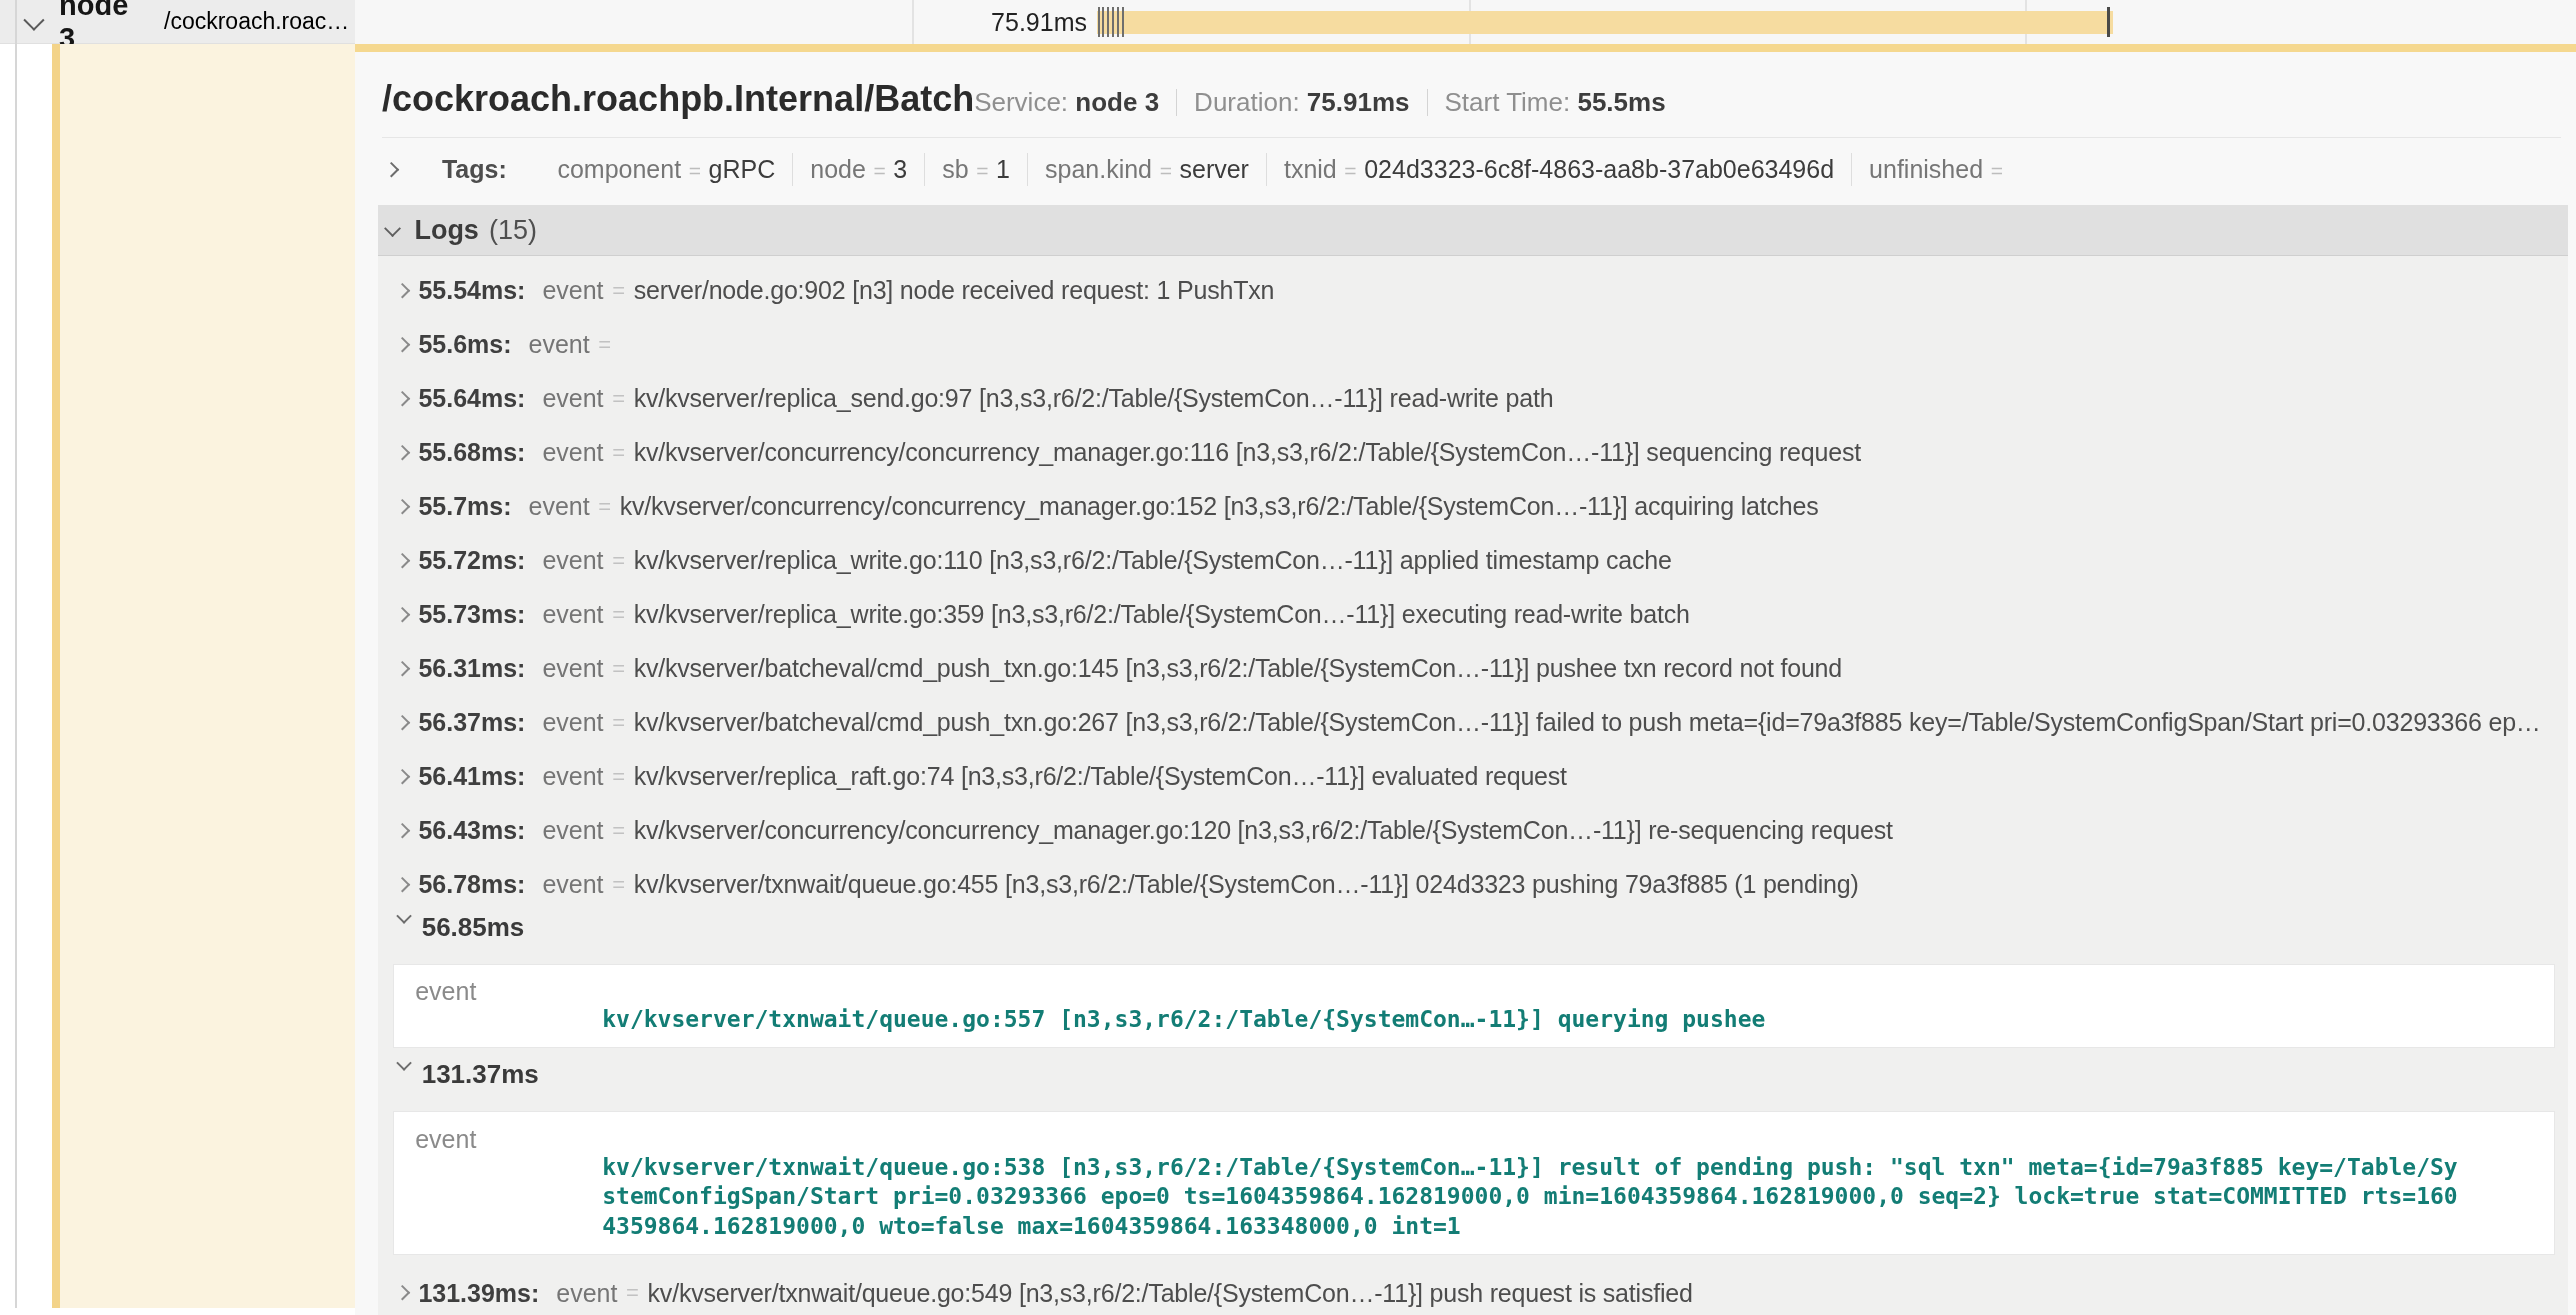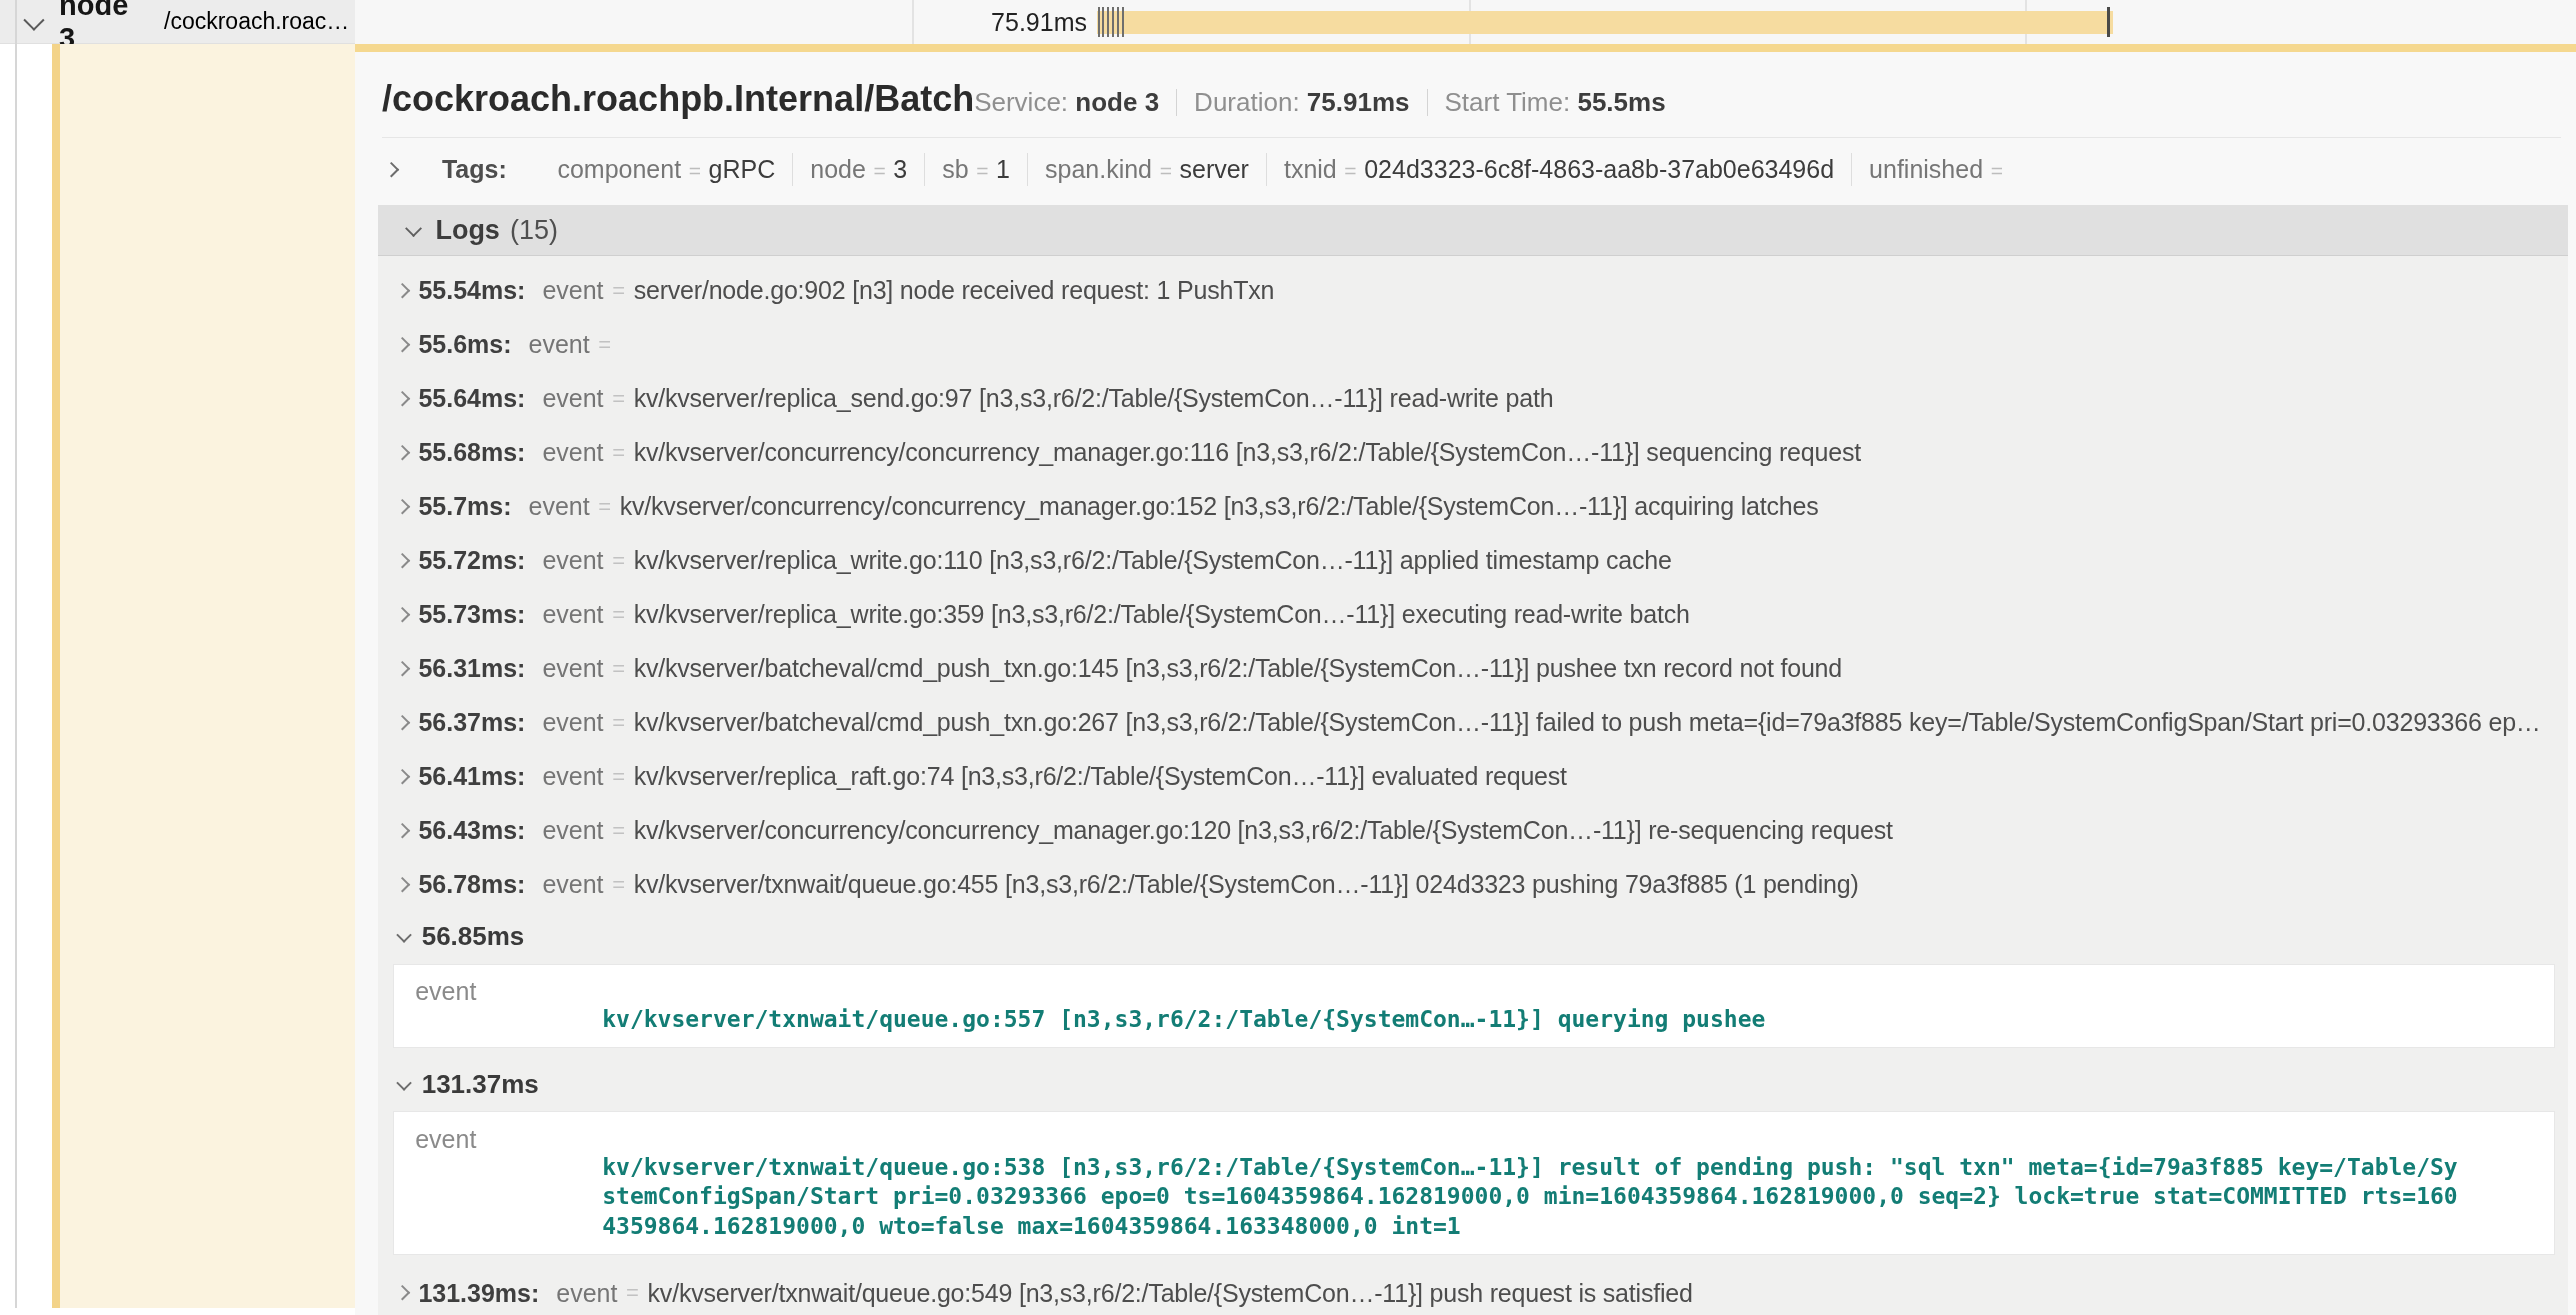--- a/index.html
+++ b/index.html
@@ -51,33 +51,33 @@
   .tags-label { font-weight:bold; color:#4d4d4d; margin-left:17px; }
   .taglist { display:flex; align-items:center; margin-left:5.7px; }
   .tag { padding:1.9px 17px; white-space:nowrap; }
   .tag + .tag { border-left:1.9px solid #dedede; }
   .tag .k { color:#767676; }
   .tag .eq { color:#bdbdbd; font-size:21px; margin:0 7.6px; }
   .tag .v { color:#3c3c3c; }
   
   .logs { margin:7.6px 7.6px 0 23px; }
   .logs-header { background:#e0e0e0; border-bottom:1.9px solid #cfcfcf; height:50px;
-    display:flex; align-items:center; padding-left:28px; font-size:27px; color:#3c3c3c; }
+    display:flex; align-items:center; padding-left:7px; font-size:27px; color:#3c3c3c; }
   .logs-header .chev { border-color:#5f5f5f; }
   .logs-title { font-weight:bold; margin-left:17px; }
   .logs-count { margin-left:10px; color:#4f4f4f; }
   .logs-body { background:#f0f0ef; padding:7.6px 1.9px 0 13.3px; border-bottom:1.9px solid #dadada; }
   .log-row { height:54px; display:flex; align-items:center; font-size:25px;
     white-space:nowrap; overflow:hidden; }
   .log-row .chev { flex:none; margin-left:5.7px; border-color:#8a8a8a; border-width:2.4px; width:11.4px; height:11.4px; }
   .log-time { font-weight:bold; color:#3f3f3f; margin-left:10px; flex:none; }
   .log-key  { color:#757575; margin-left:17px; flex:none; }
   .log-eq   { color:#c2c2c2; font-size:22px; margin:0 8.6px; flex:none; }
   .log-value{ color:#4d4d4d; overflow:hidden; text-overflow:ellipsis; letter-spacing:-0.2px; }
-  .exp-header { height:50px; display:flex; align-items:center; font-size:26px; }
+  .exp-header { height:50px; display:flex; font-size:26px; }
   .exp-header .chev { margin-left:5.7px; border-color:#6d6d6d; border-width:2.4px; width:11.4px; height:11.4px; }
   .exp-time { font-weight:bold; color:#3a3a3a; margin-left:13.3px; }
   .kv-box { background:#ffffff; border:1.9px solid #e7e7e7; margin:1.9px 11.4px 11.4px 1.9px;
     display:flex; padding:12.4px 0 12.4px 21px; }
   .kv-key { width:187px; flex:none; font-size:25px; color:#8a8a8a; line-height:29.6px; }
   .kv-value { font-family:"DejaVu Sans Mono", monospace; font-size:23px; font-weight:bold;
     color:#137D75; line-height:29.6px; width:1867px; word-break:break-all; white-space:pre-wrap;margin-top:28px; }
 </style>
 </head>
 <body>

